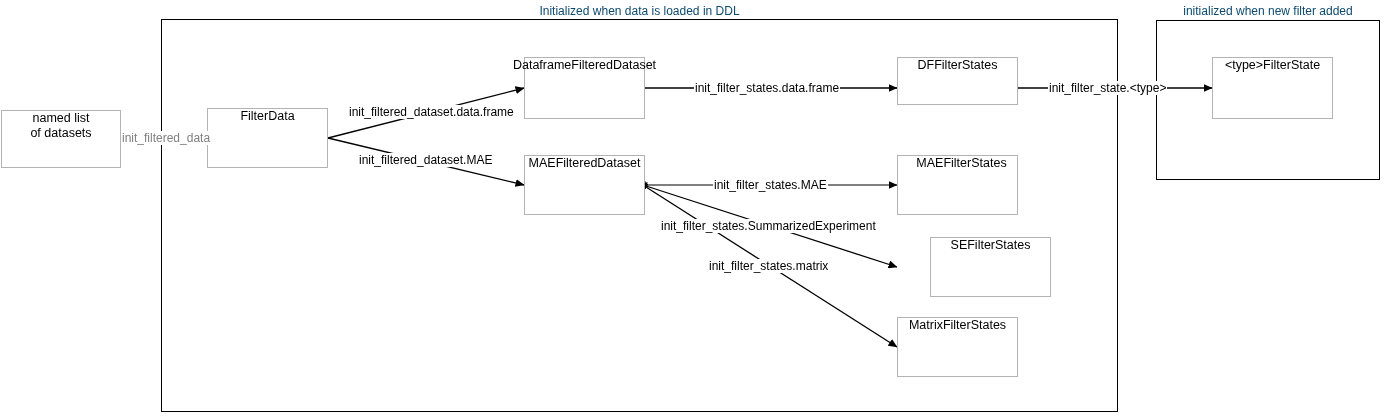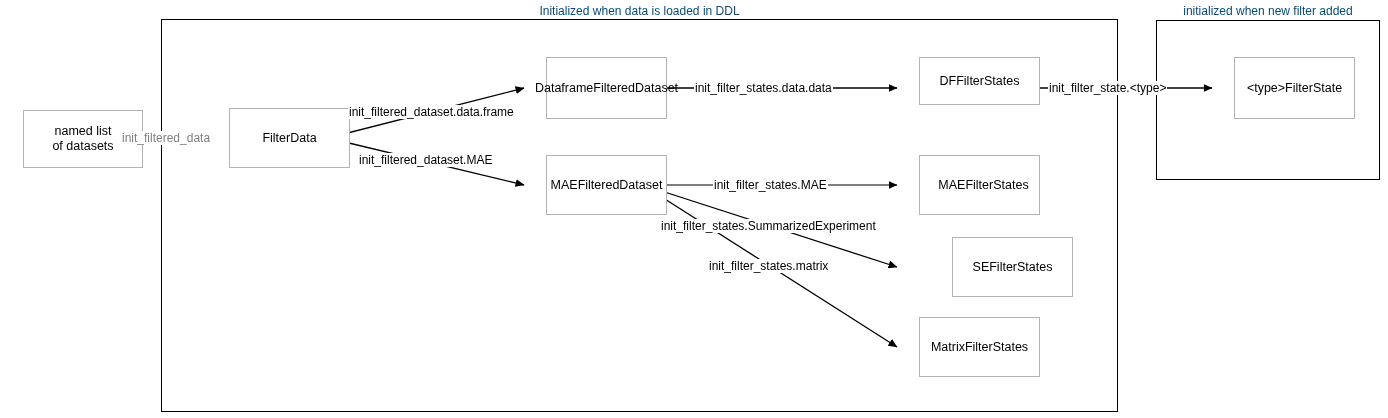--- a/index.html
+++ b/index.html
@@ -38,28 +38,26 @@
     border: 1.6px solid #000000;
     box-sizing: border-box;
     background: transparent;
   }
   .node {
     position: absolute;
     box-sizing: border-box;
     border: 1.4px solid #b3b3b3;
     background: #ffffff;
     display: flex;
-    align-items: center;
     justify-content: center;
     font-size: 12.5px;
     color: #000000;
     text-align: center;
     line-height: 15px;
     white-space: nowrap;
-    margin-left: 22px;
   }
   .node .label-overflow {
     display: inline-block;
     white-space: nowrap;
   }
   .edge-label {
     position: absolute;
     font-size: 12px;
     color: #000000;
     background: #ffffff;
@@ -146,21 +144,21 @@
   <div class="node" style="left:897px; top:317px; width:121px; height:60px;">
     <span class="label-overflow">MatrixFilterStates</span>
   </div>
 
   <div class="edge-label muted" style="left:121px; top:131px; width:86px; text-align:center;">init_filtered_data</div>
 
   <div class="edge-label" style="left:348px; top:105px;">init_filtered_dataset.data.frame</div>
 
   <div class="edge-label" style="left:358px; top:153px;">init_filtered_dataset.MAE</div>
 
-  <div class="edge-label" style="left:694px; top:81px;">init_filter_states.data.data</div>
+  <div class="edge-label" style="left:694px; top:81px;">init_filter_states.data.frame</div>
 
   <div class="edge-label" style="left:713px; top:178px;">init_filter_states.MAE</div>
 
   <div class="edge-label" style="left:660px; top:219px;">init_filter_states.SummarizedExperiment</div>
 
   <div class="edge-label" style="left:708px; top:259px;">init_filter_states.matrix</div>
 
   <div class="edge-label" style="left:1048px; top:81px;">init_filter_state.&lt;type&gt;</div>
 
 </div>

